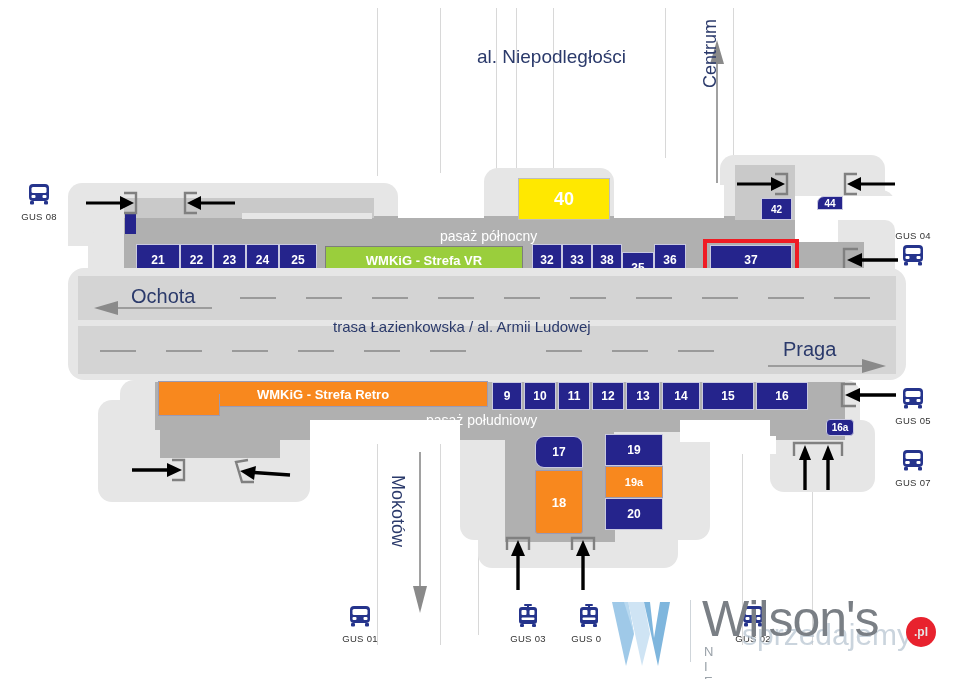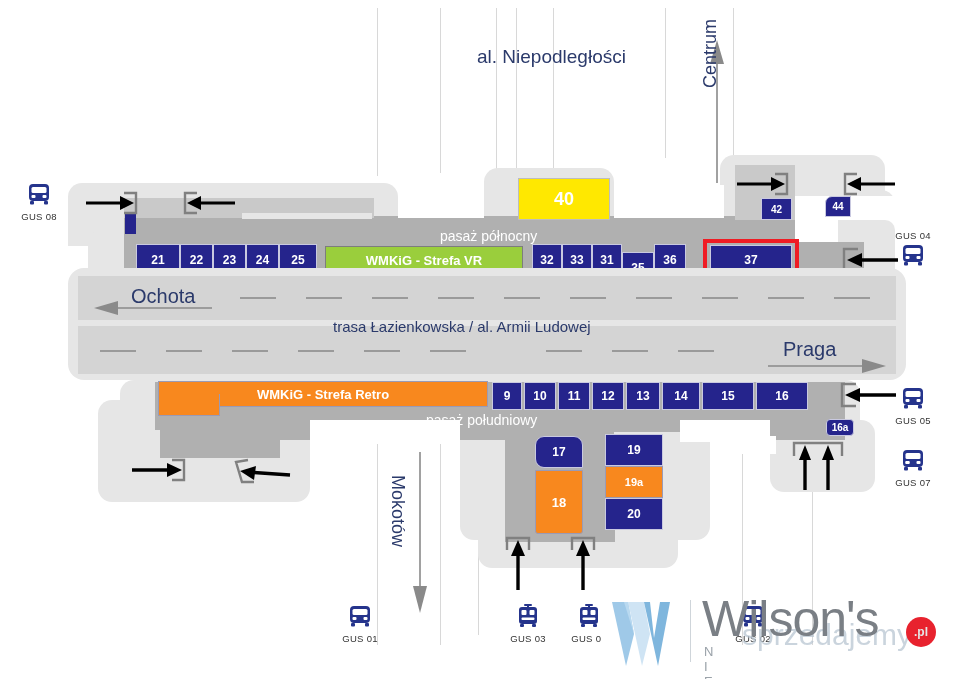--- a/index.html
+++ b/index.html
@@ -101,35 +101,35 @@
 
   <div class="abs" style="left:398px;top:185px;width:86px;height:33px;background:#ffffff;"></div>
   <div class="abs" style="left:614px;top:185px;width:110px;height:33px;background:#ffffff;"></div>
   <div class="abs" style="left:242px;top:213px;width:130px;height:6px;background:#e6e6e6;"></div>
   <div class="abs" style="left:795px;top:196px;width:100px;height:46px;background:#ffffff;"></div>
   <div class="abs" style="left:838px;top:220px;width:57px;height:22px;background:#e6e6e6;border-radius:0 10px 0 0;"></div>
 
   <div class="unit yellow" style="left:518px;top:178px;width:92px;height:42px;">40</div>
 
   <div class="unit tiny" style="left:761px;top:198px;width:31px;height:22px;">42</div>
-  <div class="unit tiny" style="left:817px;top:196px;width:26px;height:21px;border-radius:7px 0 0 0;margin-left:8px;">44</div>
+  <div class="unit tiny" style="left:817px;top:196px;width:26px;height:14px;border-radius:7px 0 0 0;">44</div>
 
   <div class="passlabel" style="left:440px;top:228px;">pasaż północny</div>
 
   <div class="abs" style="left:125px;top:212px;width:11px;height:22px;background:#25248c;"></div>
 
   <div class="unit" style="left:136px;top:244px;width:44px;height:32px;">21</div>
   <div class="unit" style="left:180px;top:244px;width:33px;height:32px;">22</div>
   <div class="unit" style="left:213px;top:244px;width:33px;height:32px;">23</div>
   <div class="unit" style="left:246px;top:244px;width:33px;height:32px;">24</div>
   <div class="unit" style="left:279px;top:244px;width:38px;height:32px;">25</div>
   <div class="unit green" style="left:325px;top:246px;width:198px;height:28px;">WMKiG - Strefa VR</div>
   <div class="unit" style="left:532px;top:244px;width:30px;height:32px;">32</div>
   <div class="unit" style="left:562px;top:244px;width:30px;height:32px;">33</div>
-  <div class="unit" style="left:592px;top:244px;width:30px;height:32px;">31</div>
+  <div class="unit" style="left:592px;top:244px;width:30px;height:32px;">38</div>
   <div class="unit" style="left:622px;top:252px;width:32px;height:32px;">35</div>
   <div class="unit" style="left:654px;top:244px;width:32px;height:32px;">36</div>
   <div class="unit" style="left:710px;top:245px;width:82px;height:30px;">37</div>
 
   <div class="hl" style="left:703px;top:239px;width:96px;height:42px;"></div>
   <div class="hltext" style="left:578px;top:284px;">DO WYNAJĘCIA</div>
 
   <svg class="abs" style="left:560px;top:278px;" width="230" height="40" viewBox="0 0 230 40">
     <polyline points="4,30 148,30 186,10" fill="none" stroke="#ef1c24" stroke-width="3"></polyline>
     <polygon points="196,2 176,10 188,18" fill="#ef1c24"></polygon>

